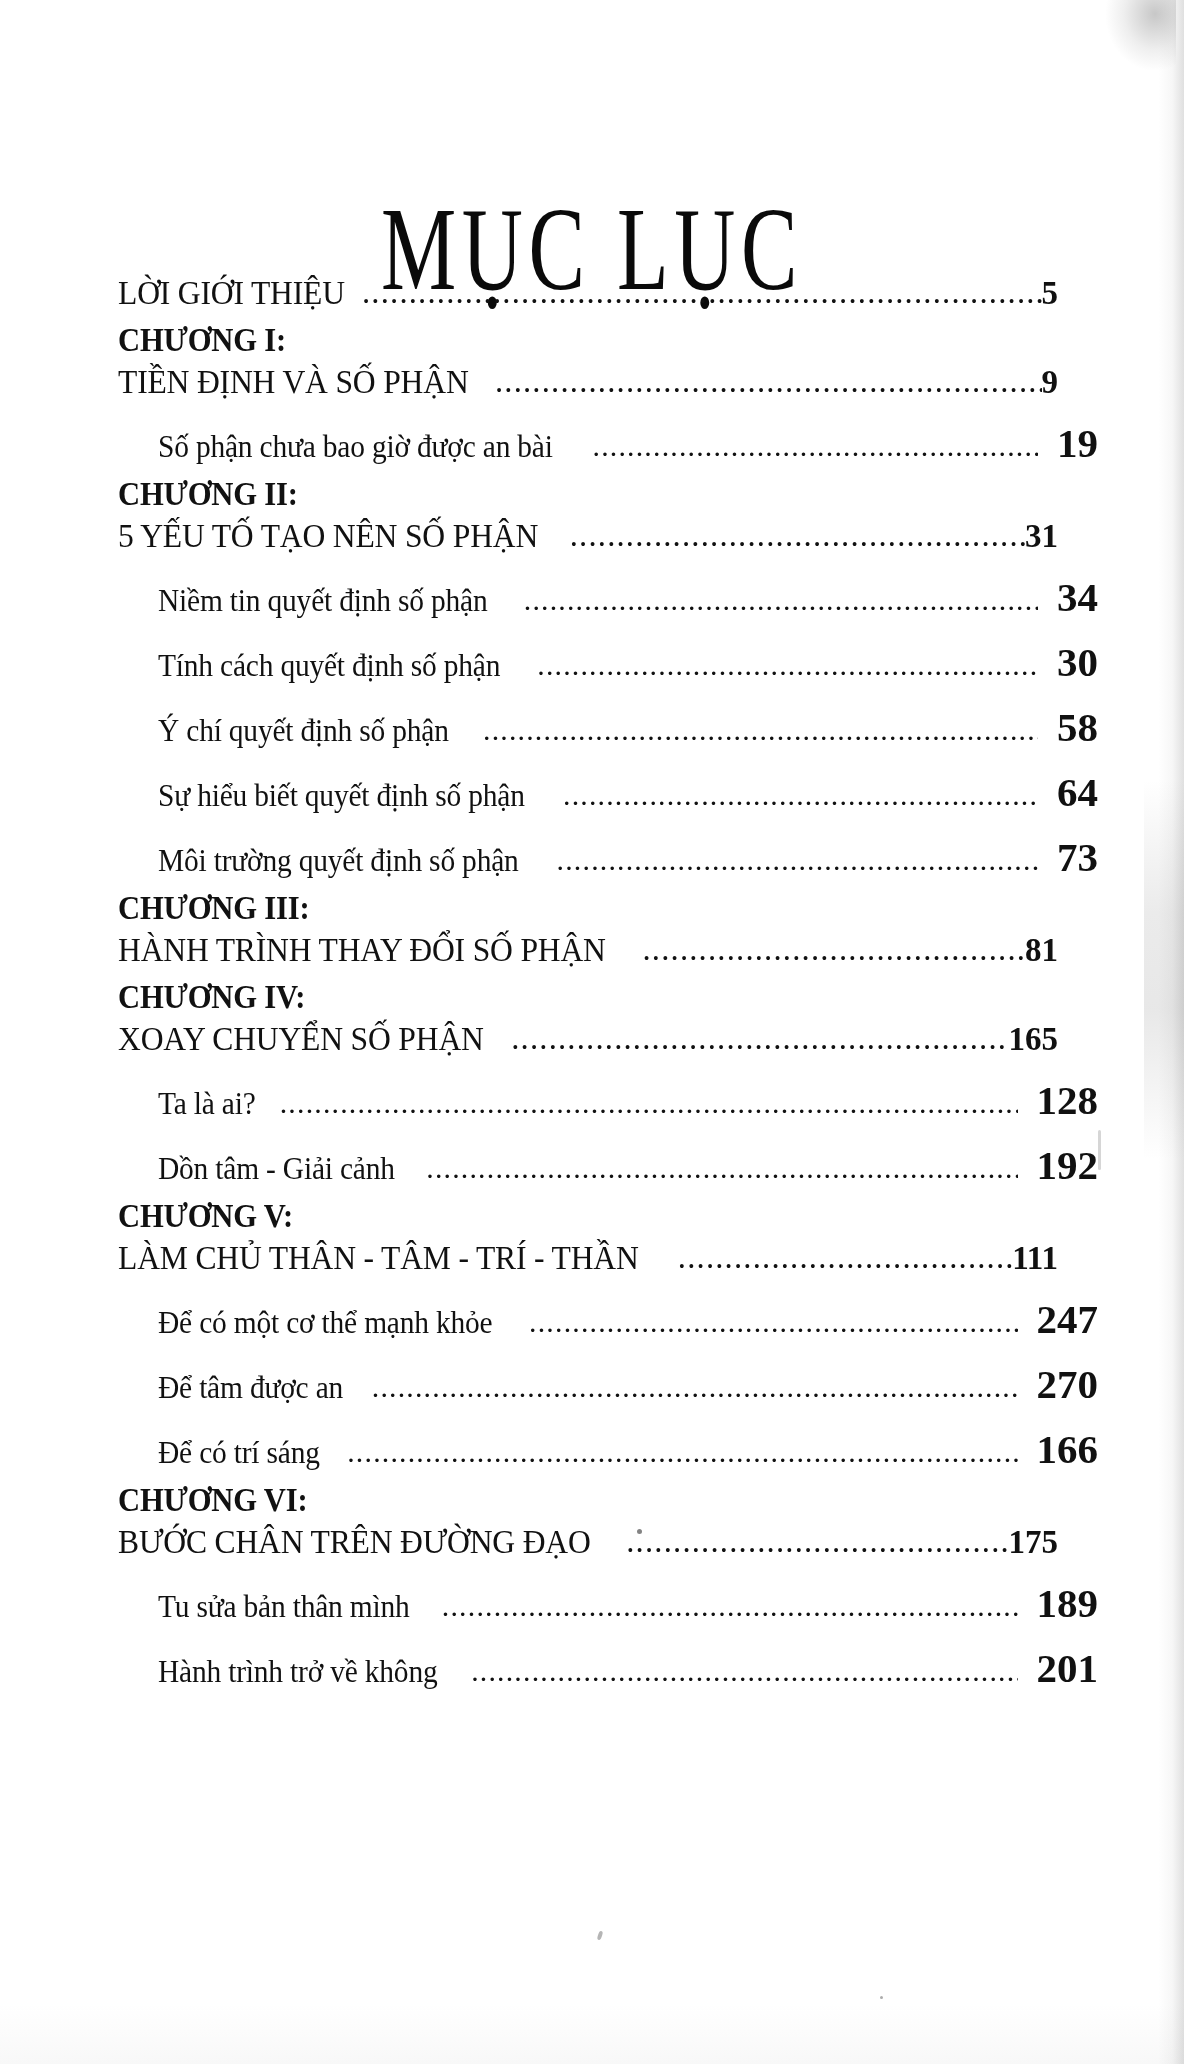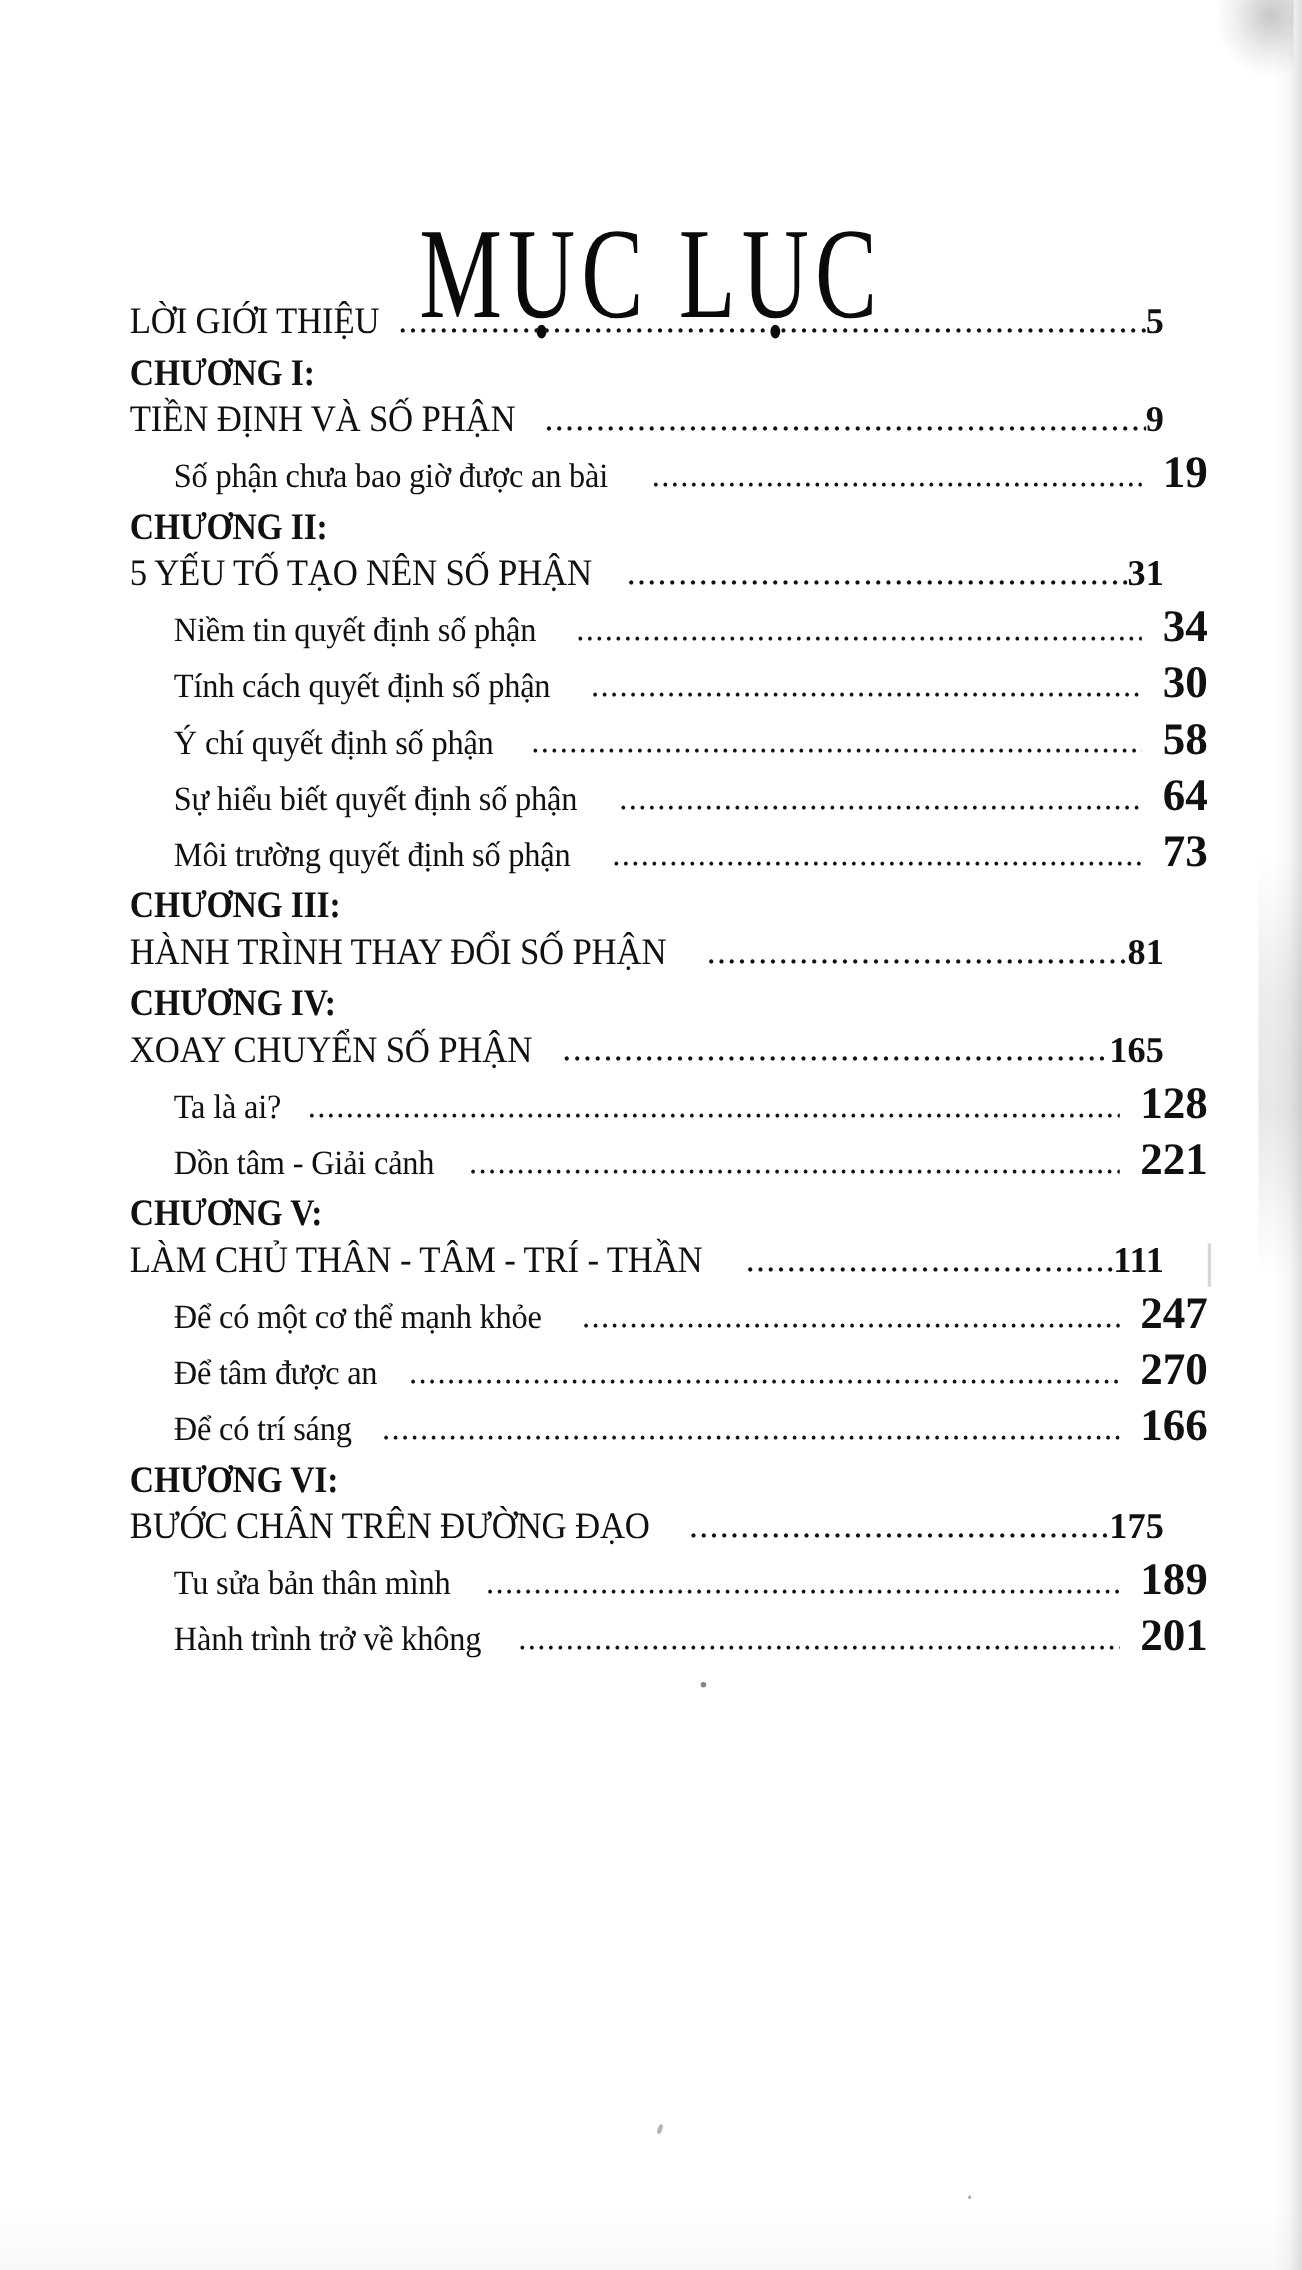--- a/index.html
+++ b/index.html
@@ -141,21 +141,21 @@
     transform: scaleX(0.93);
     transform-origin: left center;
   }
   .row-major .toc-page { font-size: 33px; }
 
   
   .row-sub {
     font-size: 31px;
     line-height: 1.0;
     font-weight: 400;
-    margin-top: 10px;
+    margin-top: 24px;
     margin-bottom: 8px;
     padding-left: 40px;
     gap: 19px;
   }
   .row-sub .toc-label {
     transform: scaleX(0.95);
     transform-origin: left center;
   }
   .row-sub .toc-page { font-size: 41px; }
 
@@ -244,21 +244,21 @@
         <span class="toc-page">165</span>
       </div>
       <div class="toc-row row-sub">
         <span class="toc-label">Ta là ai?</span>
         <span class="toc-dots">.................................................................................................................................................</span>
         <span class="toc-page">128</span>
       </div>
       <div class="toc-row row-sub">
         <span class="toc-label">Dồn tâm - Giải cảnh</span>
         <span class="toc-dots">.................................................................................................................................................</span>
-        <span class="toc-page">221</span>
+        <span class="toc-page">192</span>
       </div>
       <div class="toc-row row-chapter">
         <span class="toc-label">CHƯƠNG V:</span>
       </div>
       <div class="toc-row row-major">
         <span class="toc-label">LÀM CHỦ THÂN - TÂM - TRÍ - THẦN</span>
         <span class="toc-dots">.................................................................................................................................................</span>
         <span class="toc-page">111</span>
       </div>
       <div class="toc-row row-sub">

